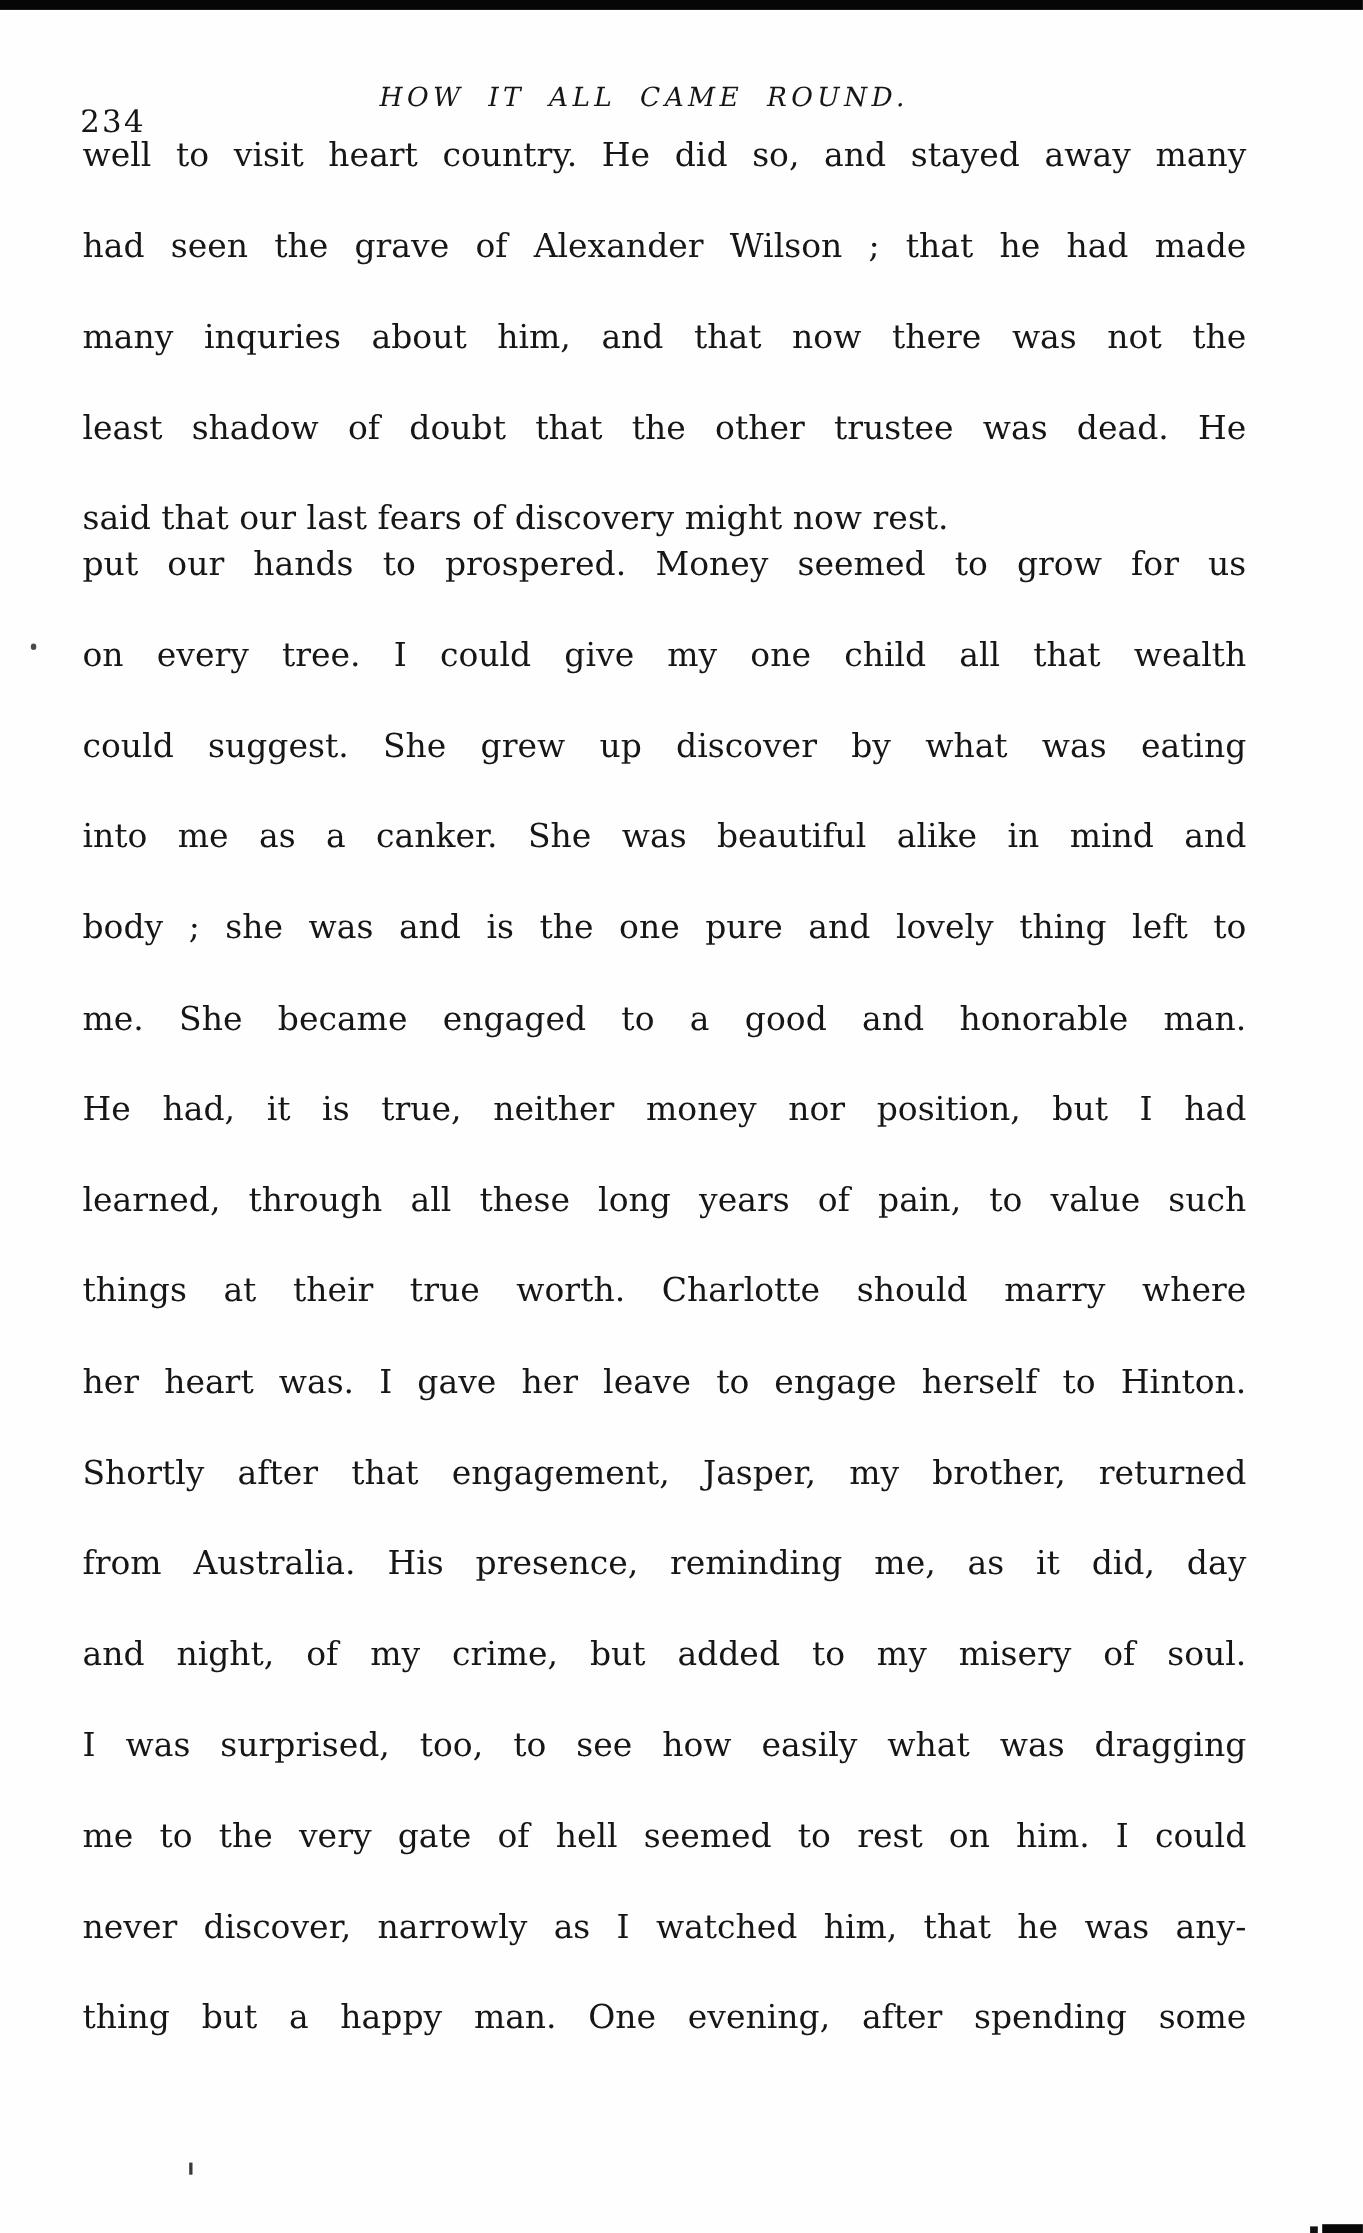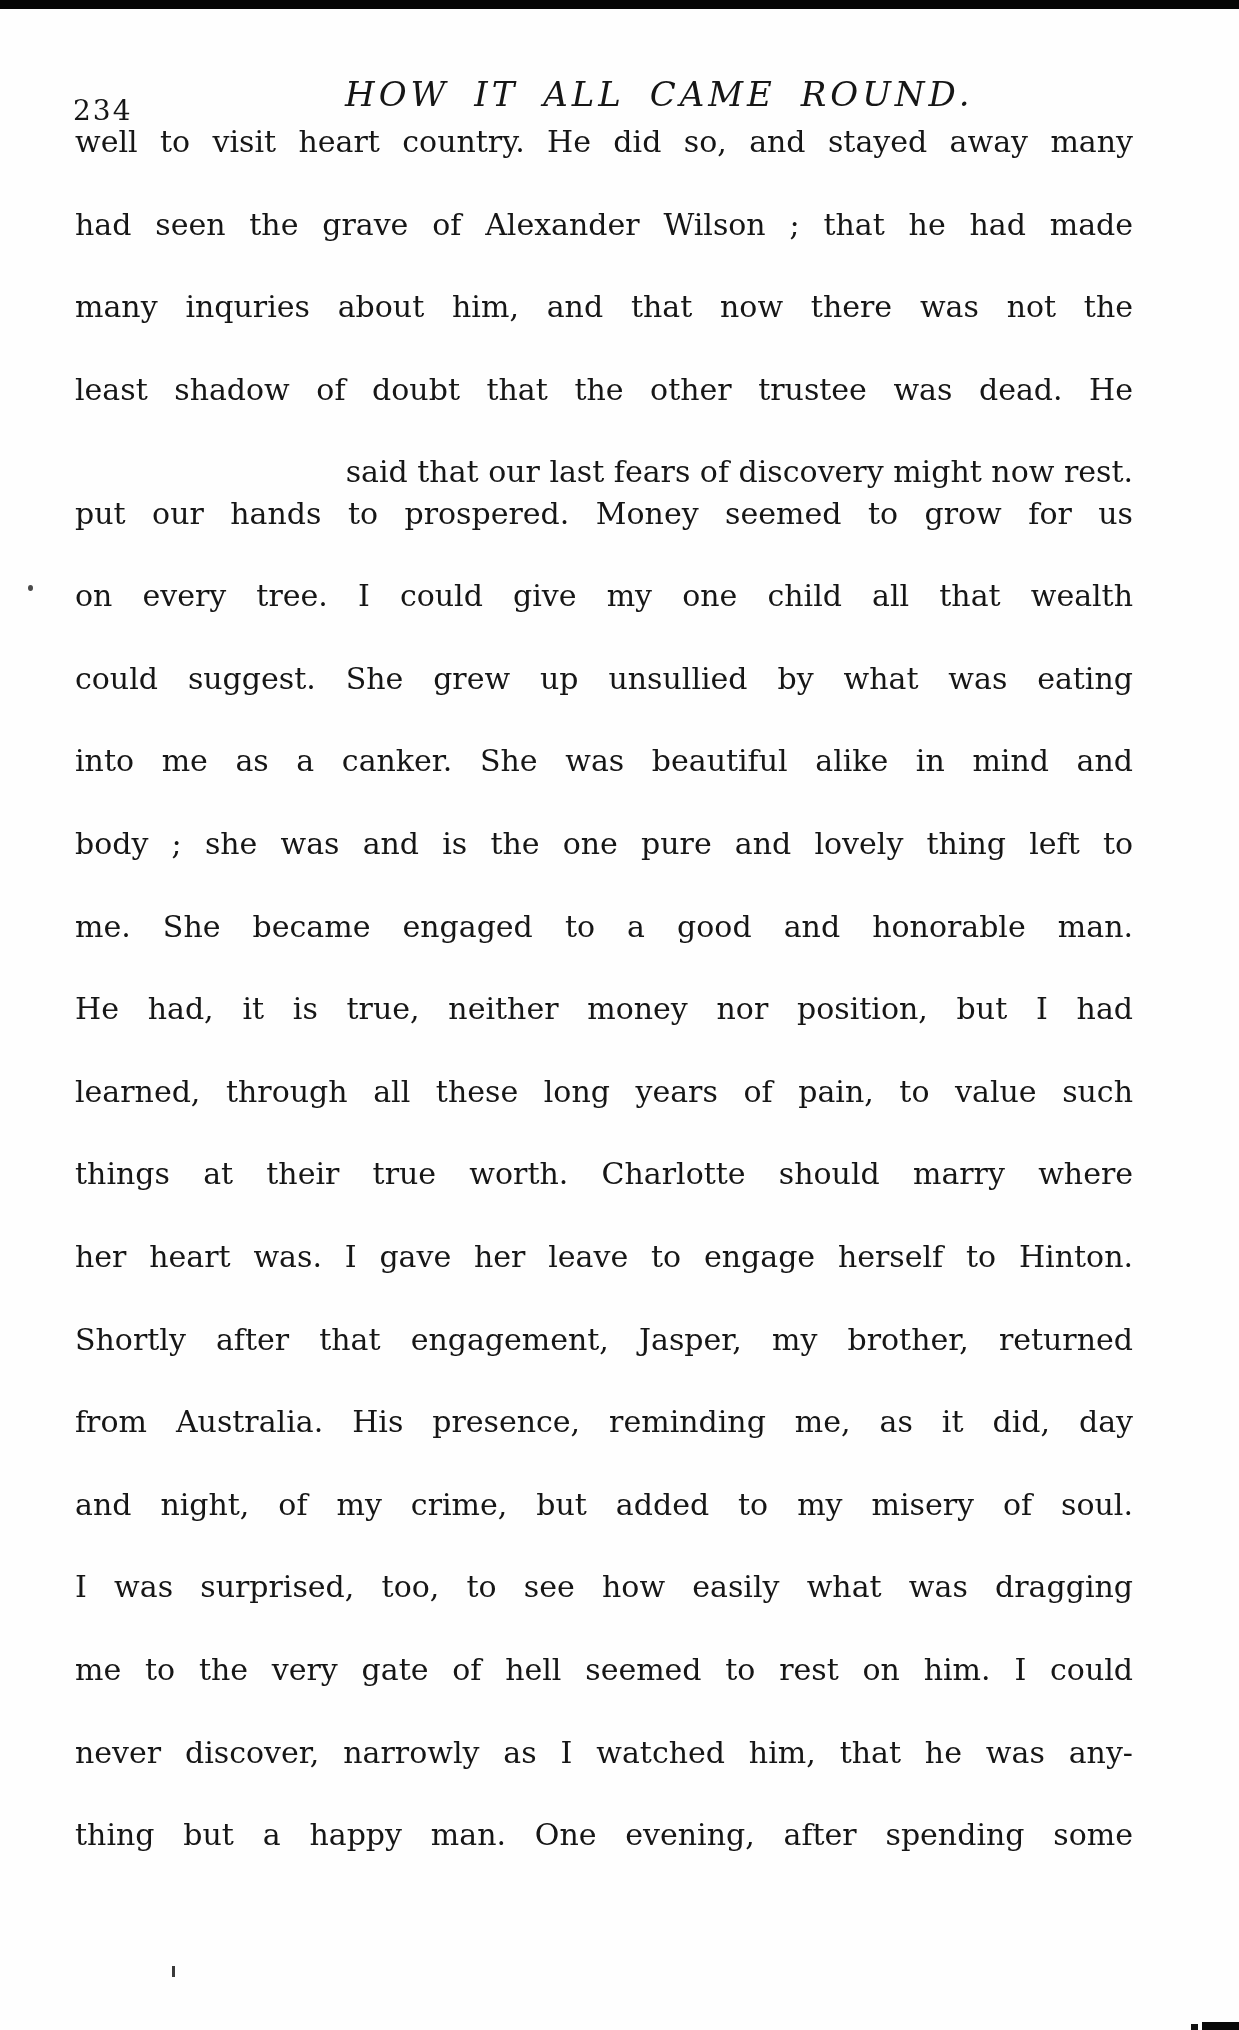--- a/index.html
+++ b/index.html
@@ -15,30 +15,30 @@
     position: absolute; left: 0; top: 0;
     width: 1239px; height: 9px;
     background: #060606;
   }
   .page-number {
     position: absolute; left: 73px; top: 94px;
     font-size: 28px; letter-spacing: 2px;
   }
   .running-header {
     position: absolute; left: 345px; top: 74px;
-    font-size: 34px; font-style: italic;
+    font-size: 24px; font-style: italic;
     letter-spacing: 4px; word-spacing: 10px;
     white-space: nowrap;
   }
   .text-block {
     position: absolute; left: 75px; top: 121px;
     width: 1058px;
     font-size: 30px; line-height: 41.3px;
   }
-  .line { text-align: right; }
+  .line { text-align: left; }
   .line.j { text-align: justify; text-justify: inter-word; }
   .line.j::after { content: ""; display: inline-block; width: 100%; height: 0; }
   .line.ind { padding-left: 55px; }
   .artifact-dot-left {
     position: absolute; left: 28px; top: 585px;
     width: 5px; height: 6px; background: #4a4a4a; border-radius: 50%;
   }
   .artifact-tick-bottom {
     position: absolute; left: 172px; top: 1966px;
     width: 3px; height: 11px; background: #3a3a3a;
@@ -62,21 +62,21 @@
 <div class="running-header">HOW IT ALL CAME ROUND.</div>
 
 <div class="text-block">
     <div class="line j">well to visit heart country.  He did so, and stayed away many</div>
     <div class="line j">had seen the grave of Alexander Wilson ; that he had made</div>
     <div class="line j">many inquries about him, and that now there was not the</div>
     <div class="line j">least shadow of doubt that the other trustee was dead.  He</div>
     <div class="line">said that our last fears of discovery might now rest.</div>
     <div class="line j">put our hands to prospered.  Money seemed to grow for us</div>
     <div class="line j">on every tree.  I could give my one child all that wealth</div>
-    <div class="line j">could suggest.  She grew up unsullied by what was eating</div>
+    <div class="line j">could suggest.  She grew up discover by what was eating</div>
     <div class="line j">into me as a canker.  She was beautiful alike in mind and</div>
     <div class="line j">body ; she was and is the one pure and lovely thing left to</div>
     <div class="line j">me.  She became engaged to a good and honorable man.</div>
     <div class="line j">He had, it is true, neither money nor position, but I had</div>
     <div class="line j">learned, through all these long years of pain, to value such</div>
     <div class="line j">things at their true worth.  Charlotte should marry where</div>
     <div class="line j">her heart was.  I gave her leave to engage herself to Hinton.</div>
     <div class="line j">Shortly after that engagement, Jasper, my brother, returned</div>
     <div class="line j">from Australia.  His presence, reminding me, as it did, day</div>
     <div class="line j">and night, of my crime, but added to my misery of soul.</div>

